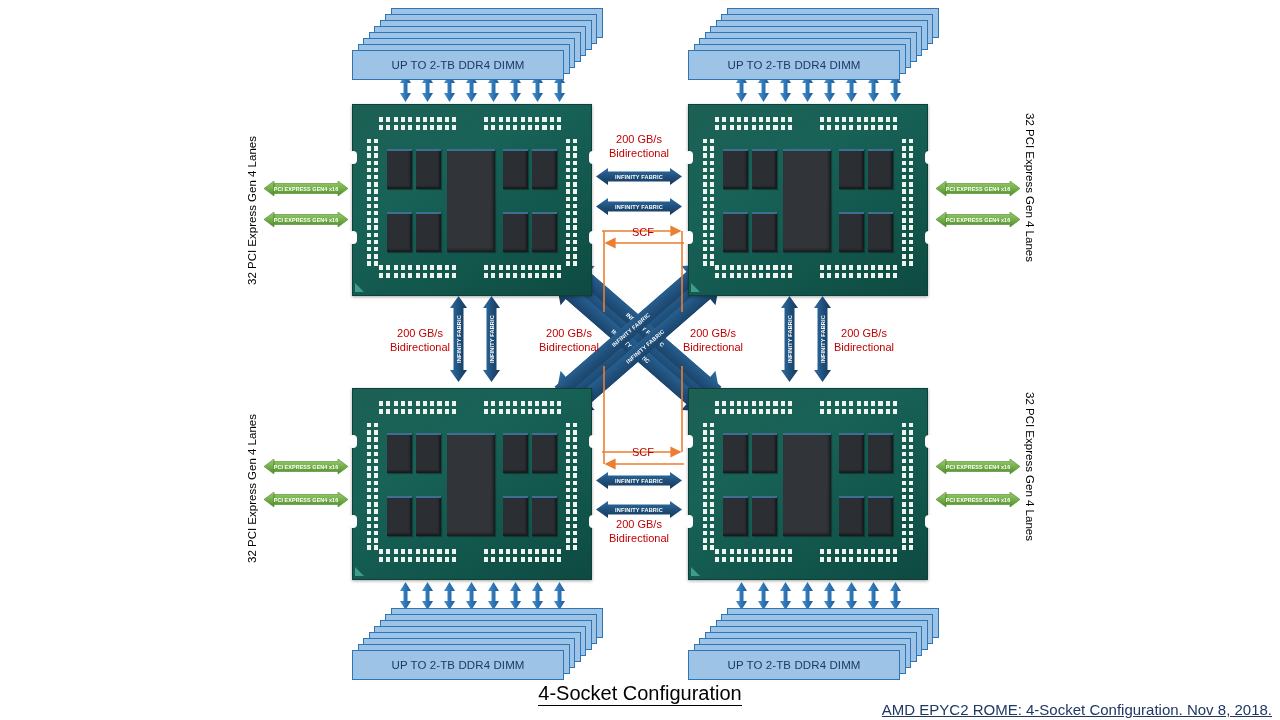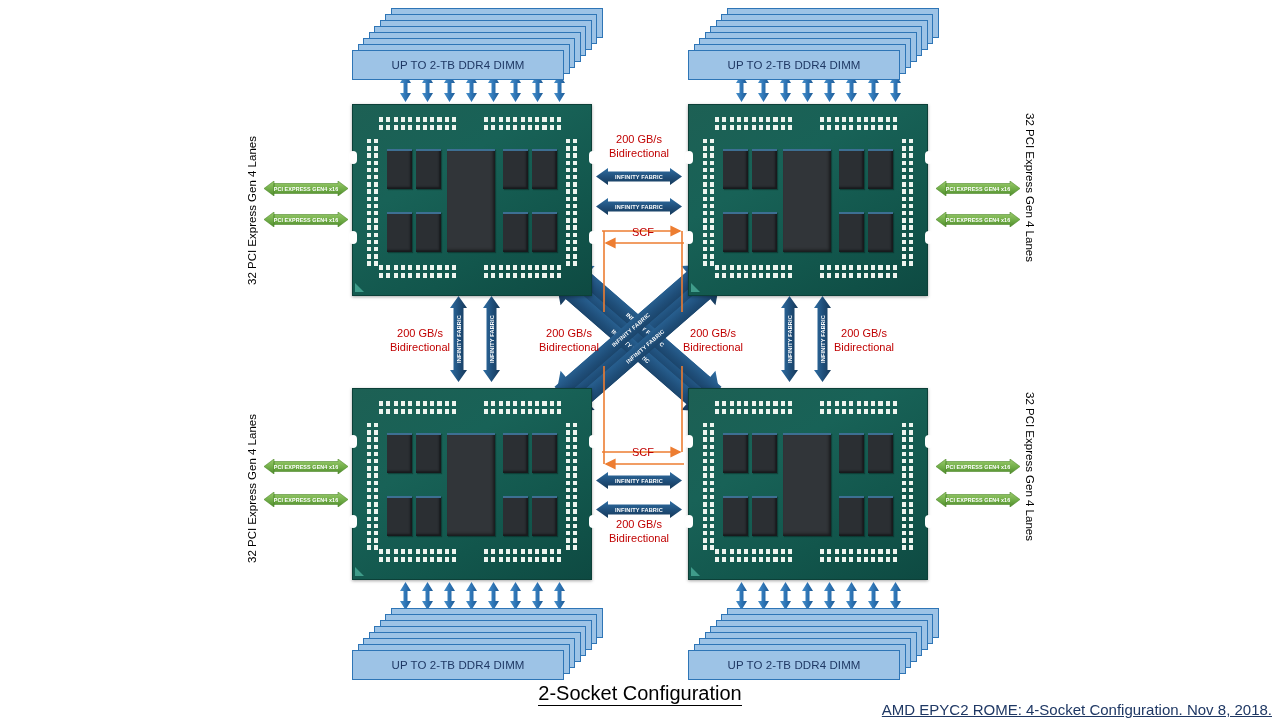--- a/index.html
+++ b/index.html
@@ -1110,16 +1110,16 @@
         <div>Bidirectional</div>
       </div>
       <div class="bw" style="left: 678px; top: 327px; width: 70px;">
         <div>200 GB/s</div>
         <div>Bidirectional</div>
       </div>
       <div class="scf-label" style="left: 608px; top: 226px; width: 70px;">SCF</div>
       <div class="scf-label" style="left: 608px; top: 446px; width: 70px;">SCF</div>
     </div>
 
-  <div id="title"><span>2-Socket Configuration</span></div>
+  <div id="title"><span>4-Socket Configuration</span></div>
   <div id="credit">AMD EPYC2 ROME: 4-Socket Configuration. Nov 8, 2018.</div>
 
 </div>
 
 </body></html>

